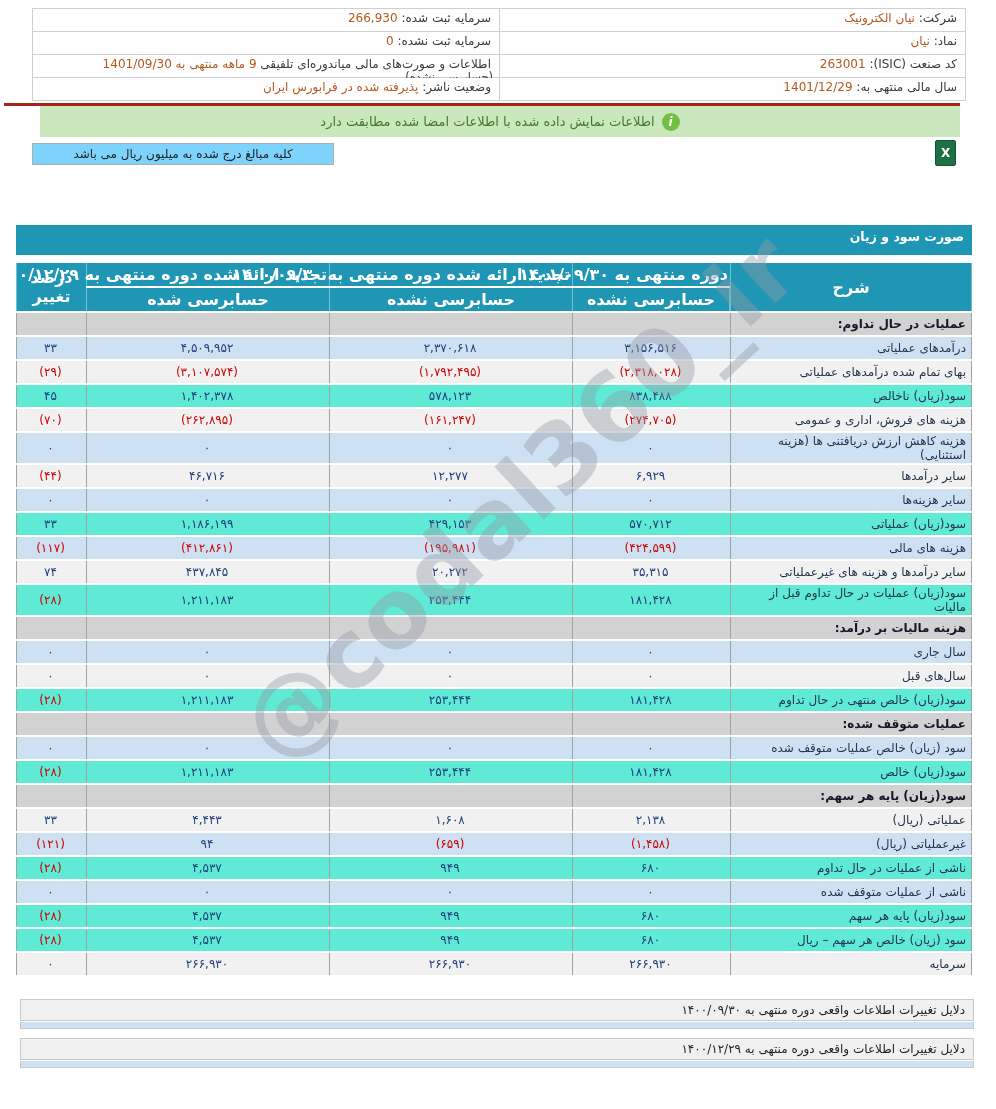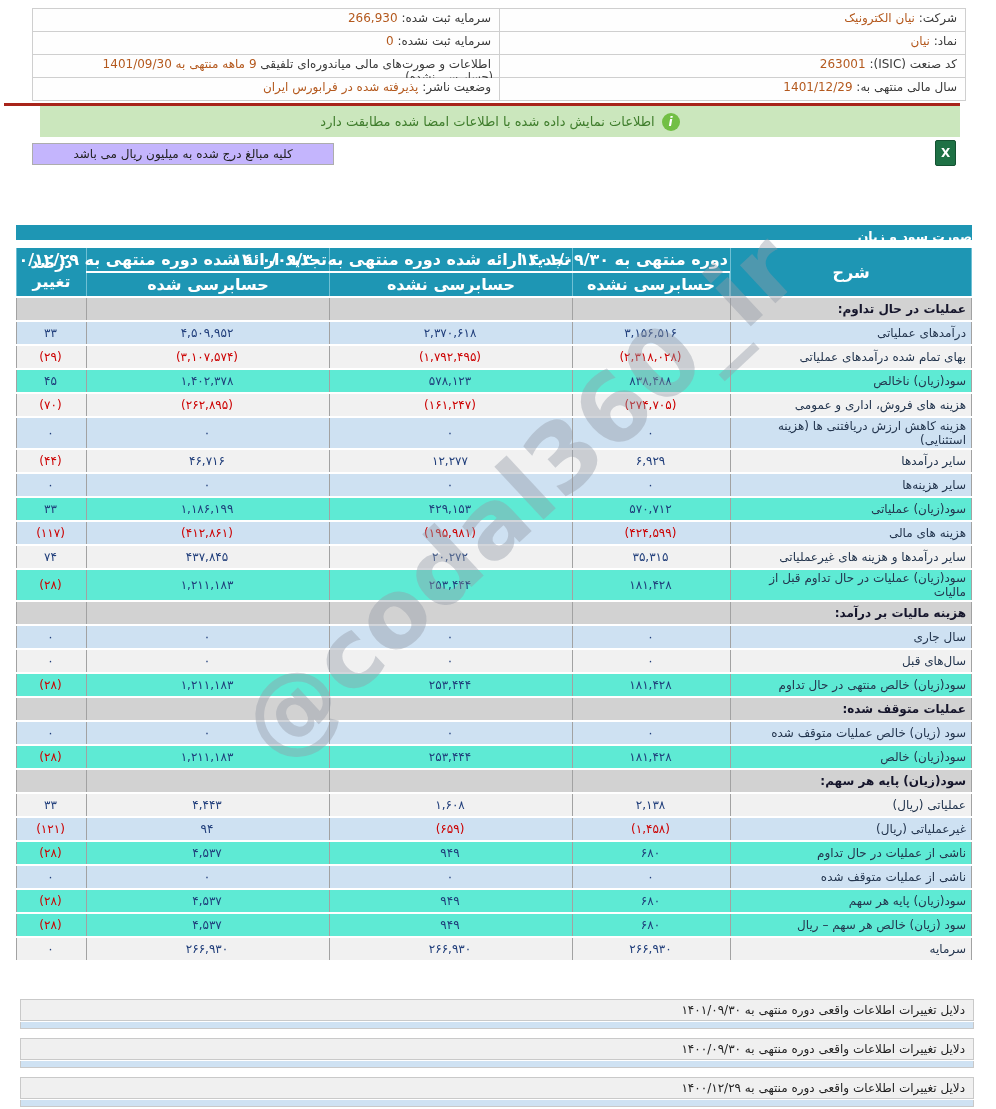--- a/index.html
+++ b/index.html
@@ -51,29 +51,29 @@
   
   .excel-icon {
     position: absolute; top: 140px; left: 935px; width: 21px; height: 26px;
     background: #1e7145; border: 1px solid #145232; border-radius: 2px;
     color: #fff; font-weight: bold; font-size: 12px;
     display: flex; align-items: center; justify-content: center;
     cursor: pointer;
   }
   .amount-box {
     position: absolute; top: 143px; left: 32px; width: 302px; height: 22px;
-    border: 1px solid #adadad; background: #c4b5fd;
+    border: 1px solid #adadad; background: #7dd3fc;
     text-align: center; line-height: 20px; color: #222;
   }
 
   
   .statement { position: absolute; top: 225px; right: 24px; width: 956px; }
   .stmt-title {
     background: #1e96b4; color: #fff; font-weight: bold;
-    height: 15px; line-height: 23px; padding-right: 0; font-size: 12.5px;
+    height: 30px; line-height: 23px; padding-right: 8px; font-size: 12.5px;
   }
   .stmt-table {
     margin-top: 6px; width: 956px;
     border-collapse: separate; border-spacing: 0 2px;
     table-layout: fixed;
   }
   .stmt-table th {
     background: #1e96b4; color: #fff; font-weight: bold;
     height: 23px; padding: 1px 2px; font-size: 16px;
     border-left: 1px solid #6fc0d4; text-align: center; overflow: visible;
@@ -390,24 +390,20 @@
           <td class="num">۰</td>
         </tr>
       </tbody>
   </table>
 </div>
 
 <div class="watermark">@codal360_ir</div>
 
 <div class="footer">
     <div class="panel">
-      <div class="panel-title">دلایل تغییرات اطلاعات واقعی دوره منتهی به ۱۴۰۱/۰۹/۳۰</div>
-      <div class="panel-strip"></div>
-    </div>
-    <div class="panel">
       <div class="panel-title">دلایل تغییرات اطلاعات واقعی دوره منتهی به ۱۴۰۰/۰۹/۳۰</div>
       <div class="panel-strip"></div>
     </div>
     <div class="panel">
       <div class="panel-title">دلایل تغییرات اطلاعات واقعی دوره منتهی به ۱۴۰۰/۱۲/۲۹</div>
       <div class="panel-strip"></div>
     </div>
   </div>
 
 </body></html>

